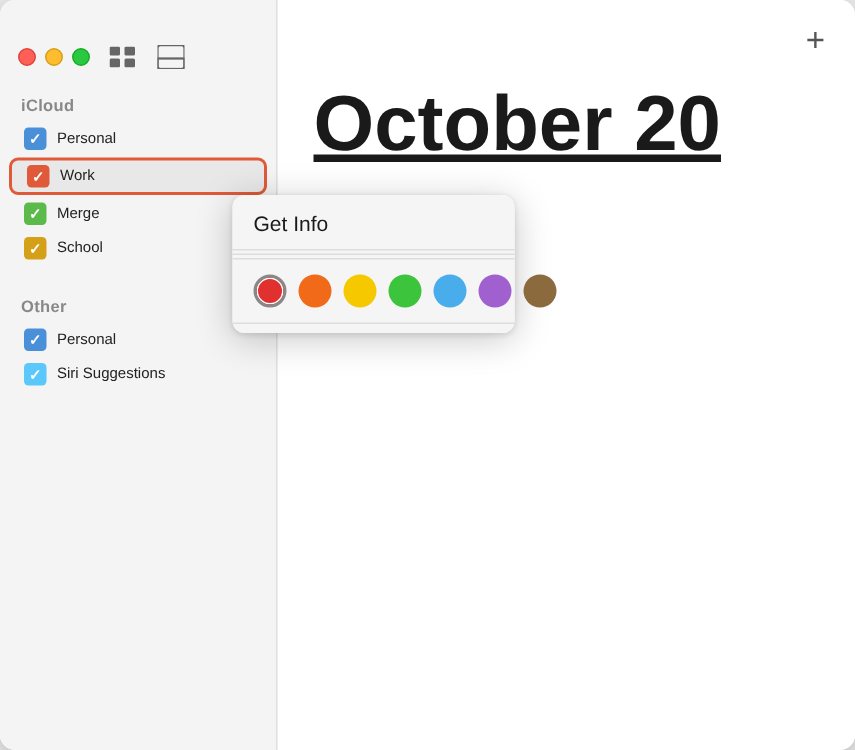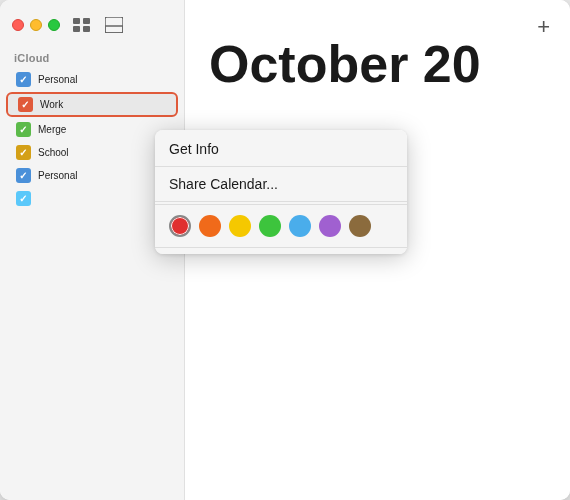--- a/index.html
+++ b/index.html
@@ -25,21 +25,21 @@
       box-shadow: 0 4px 20px rgba(0,0,0,0.3);
     }
 
     
     .sidebar {
       width: 185px;
       background: #f4f4f4;
       border-right: 1px solid #e0e0e0;
       display: flex;
       flex-direction: column;
-      padding-top: 4px;
+      padding-top: 17px;
       position: relative;
     }
 
     .titlebar {
       display: flex;
       align-items: center;
       padding: 12px 12px 8px 12px;
       gap: 6px;
       background: #f4f4f4;
     }
@@ -136,29 +136,30 @@
       font-size: 22px;
       color: #555;
       cursor: pointer;
     }
 
     .month-title {
       font-size: 52px;
       font-weight: 700;
       color: #1a1a1a;
       line-height: 1;
-      margin-top: 18px;
+      margin-top: 37px;
+      text-decoration: underline;
     }
 
     
     .context-menu {
       position: absolute;
       top: 130px;
       left: 155px;
-      width: 252px;
+      width: 188px;
       background: rgba(245, 245, 245, 0.97);
       border-radius: 8px;
       box-shadow: 0 4px 24px rgba(0,0,0,0.22), 0 1px 4px rgba(0,0,0,0.12);
       z-index: 100;
       padding: 4px 0;
       backdrop-filter: blur(10px);
     }
 
     .menu-item {
       display: flex;
@@ -262,51 +263,50 @@
       <span class="calendar-label">Merge</span>
     </div>
 
     <div class="calendar-item">
       <div class="calendar-checkbox yellow">
         <span class="checkmark">✓</span>
       </div>
       <span class="calendar-label">School</span>
     </div>
 
+    <div class="section-header" style="margin-top:12px;">Other</div>
 
     <div class="calendar-item">
       <div class="calendar-checkbox blue">
         <span class="checkmark">✓</span>
       </div>
       <span class="calendar-label">Personal</span>
     </div>
 
     <div class="calendar-item">
       <div class="calendar-checkbox light-blue">
         <span class="checkmark">✓</span>
       </div>
+      <span class="calendar-label">Siri Suggestions</span>
     </div>
 
   </div>
 
   <div class="main-content">
     <div class="add-button">+</div>
     <div class="month-title">October 20</div>
   </div>
 
   <div class="context-menu">
 
     <div class="menu-item">
       <span>Get Info</span>
     </div>
     <div class="menu-separator"></div>
 
-    <div class="menu-item">
-      <span>Share Calendar...</span>
-    </div>
     <div class="menu-separator"></div>
 
 
     <div class="menu-separator"></div>
 
     <div class="color-row">
       <div class="color-dot red-color selected-color"></div>
       <div class="color-dot orange-color"></div>
       <div class="color-dot yellow-color"></div>
       <div class="color-dot green-color"></div>

